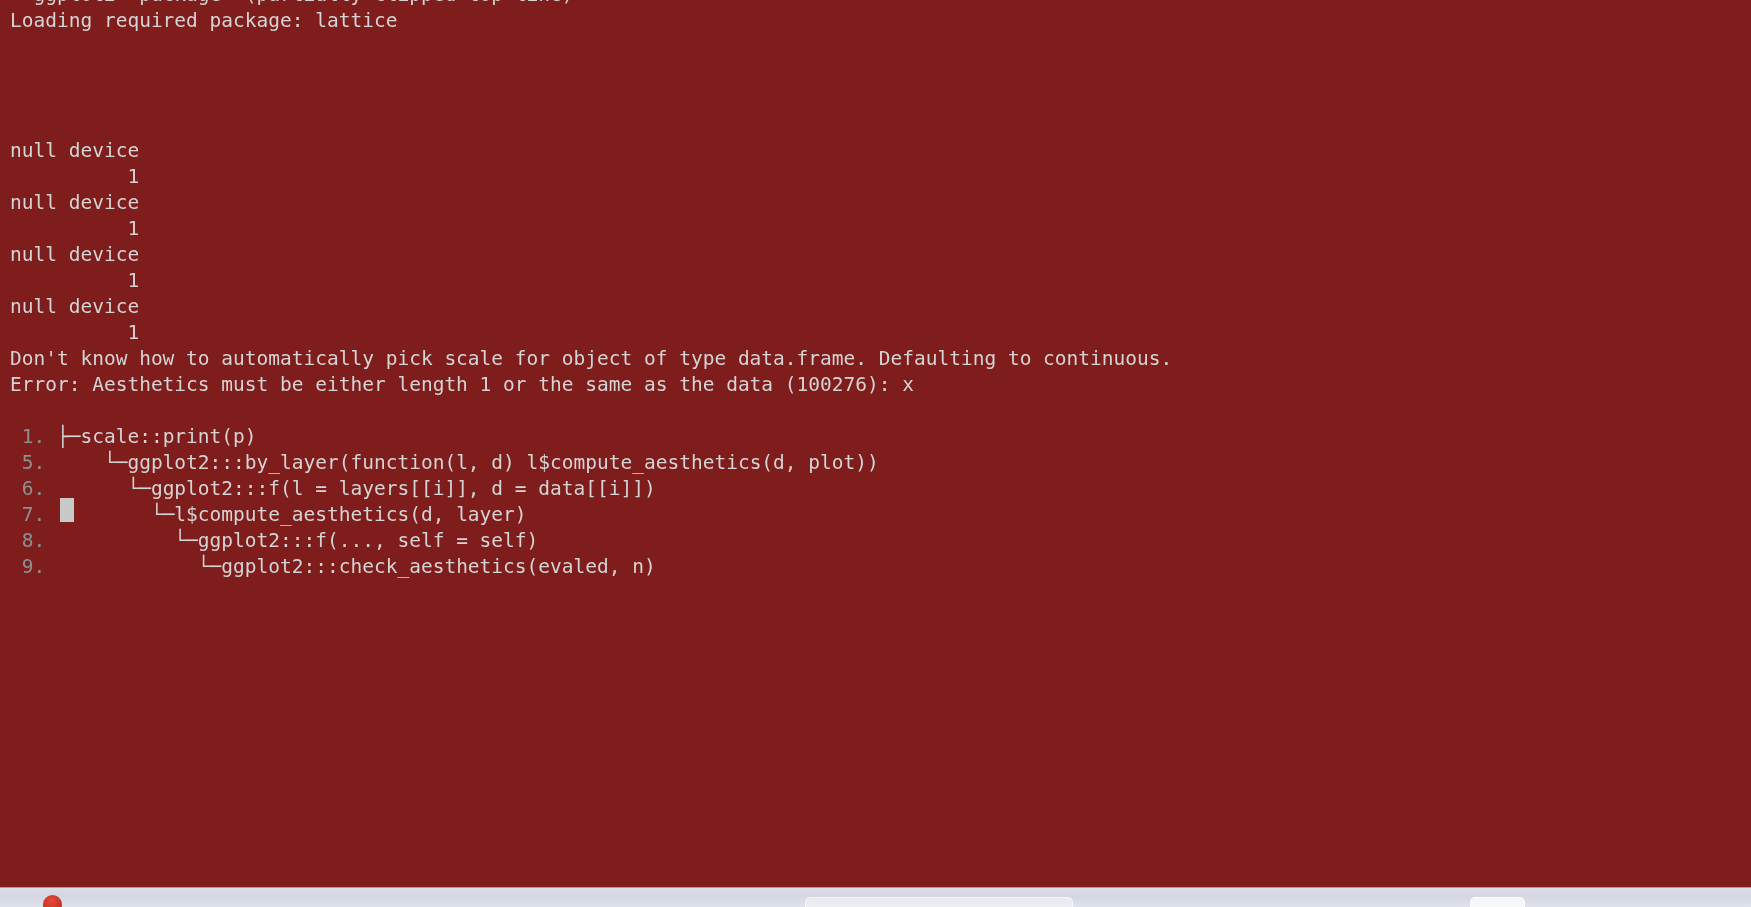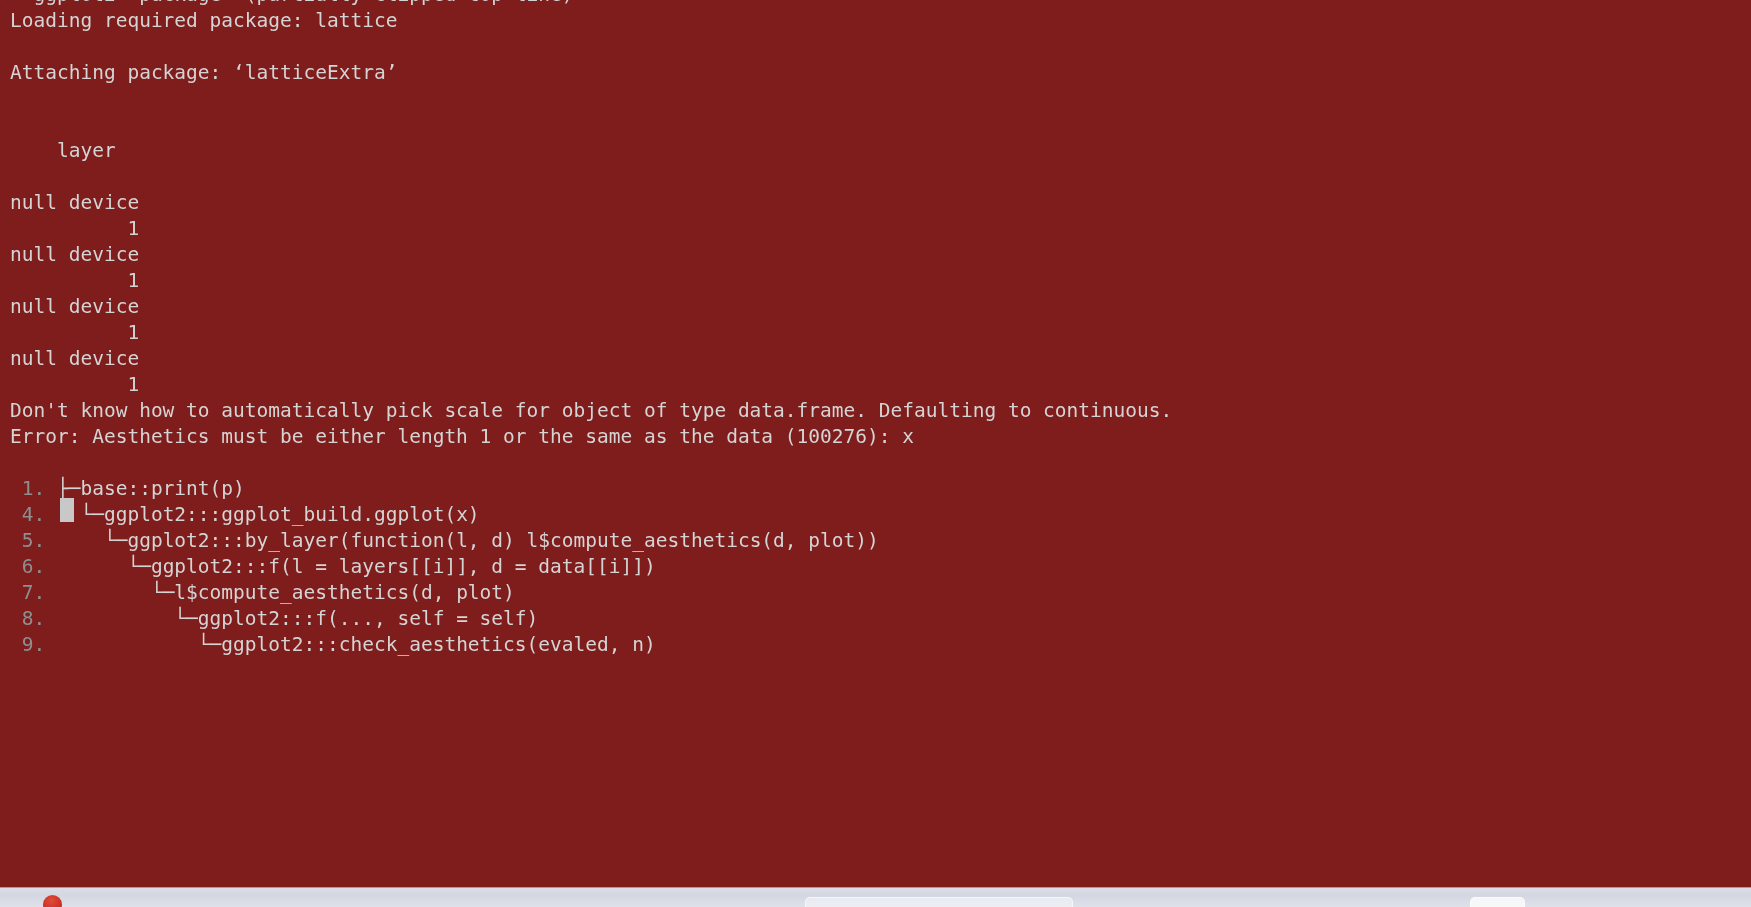--- a/index.html
+++ b/index.html
@@ -123,42 +123,39 @@
 </style>
 </head>
 <body>
 
 <div id="terminal">
   <div id="term-inner">
 
     <div class="line">  ggplot2  package  (partially clipped top line)</div>
     <div class="line">Loading required package: lattice</div>
     <div class="line blank"></div>
-    <div class="line">Attaching package: ‘latticeExtra’</div>
     <div class="line blank"></div>
     <div class="line blank"></div>
-    <div class="line">    layer</div>
     <div class="line blank"></div>
     <div class="line">null device</div>
     <div class="line">          1</div>
     <div class="line">null device</div>
     <div class="line">          1</div>
     <div class="line">null device</div>
     <div class="line">          1</div>
     <div class="line">null device</div>
     <div class="line">          1</div>
     <div class="line">Don't know how to automatically pick scale for object of type data.frame. Defaulting to continuous.</div>
     <div class="line">Error: Aesthetics must be either length 1 or the same as the data (100276): x</div>
     <div class="line blank"></div>
 
-    <div class="bt-row"><span class="bt-num"> 1. </span><span class="bt-text">├─base::print(p)</span></div>
-    <div class="bt-row"><span class="bt-num"> 4. </span><span class="bt-text">  └─ggplot2:::ggplot_build.ggplot(x)</span></div>
+    <div class="bt-row"><span class="bt-num"> 1. </span><span class="bt-text">├─scale::print(p)</span></div>
     <div class="bt-row"><span class="bt-num"> 5. </span><span class="bt-text">    └─ggplot2:::by_layer(function(l, d) l$compute_aesthetics(d, plot))</span></div>
     <div class="bt-row"><span class="bt-num"> 6. </span><span class="bt-text">      └─ggplot2:::f(l = layers[[i]], d = data[[i]])</span></div>
-    <div class="bt-row"><span class="bt-num"> 7. </span><span class="bt-text">        └─l$compute_aesthetics(d, plot)</span></div>
+    <div class="bt-row"><span class="bt-num"> 7. </span><span class="bt-text">        └─l$compute_aesthetics(d, layer)</span></div>
     <div class="bt-row"><span class="bt-num"> 8. </span><span class="bt-text">          └─ggplot2:::f(..., self = self)</span></div>
     <div class="bt-row"><span class="bt-num"> 9. </span><span class="bt-text">            └─ggplot2:::check_aesthetics(evaled, n)</span></div>
 
   </div>
 
   <div id="cursor-block"></div>
 </div>
 
 <div id="dock">
   <div id="dock-sheen"></div>

